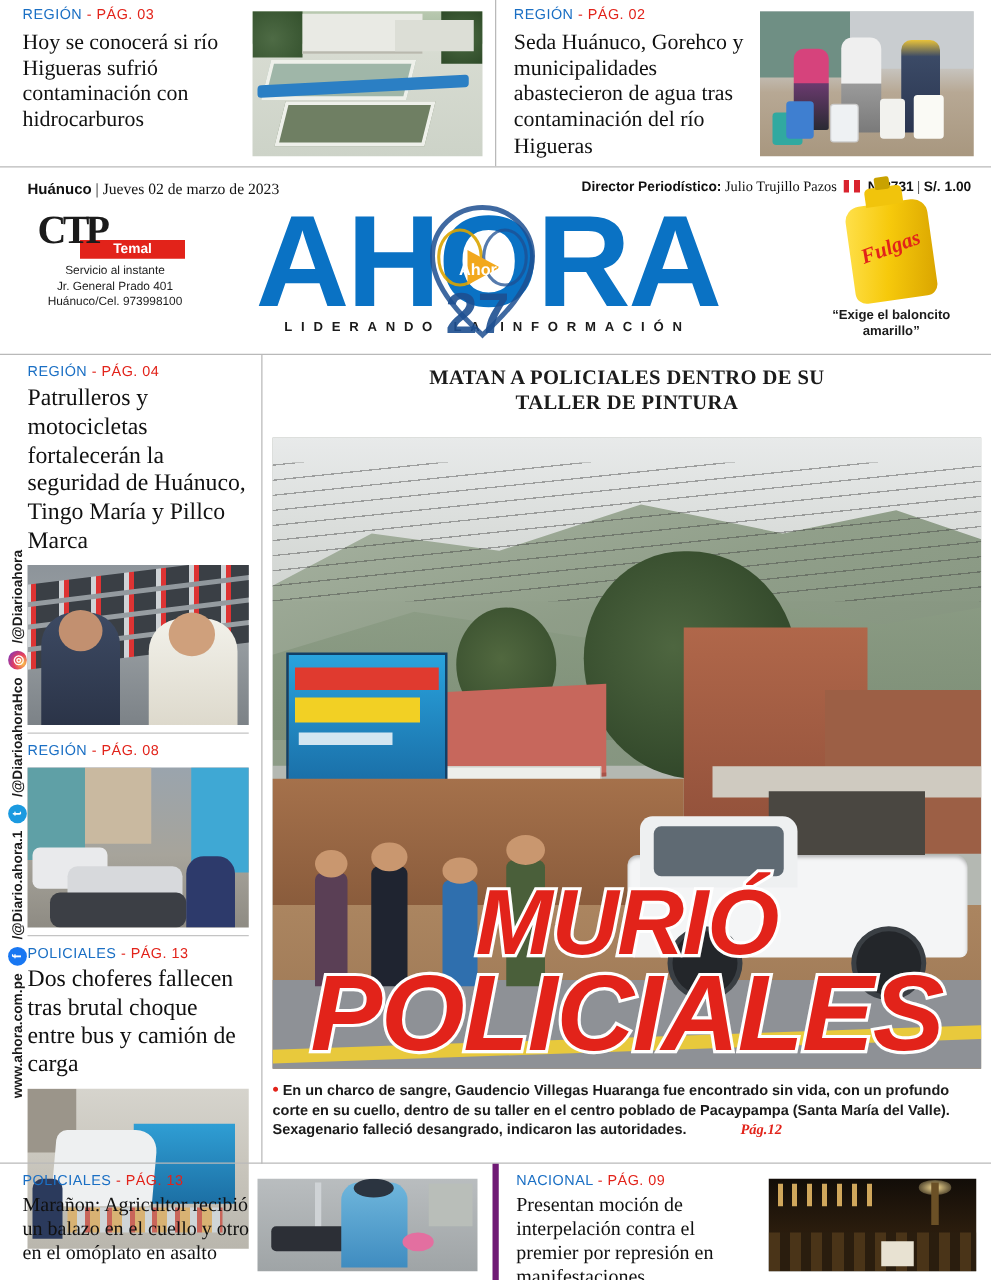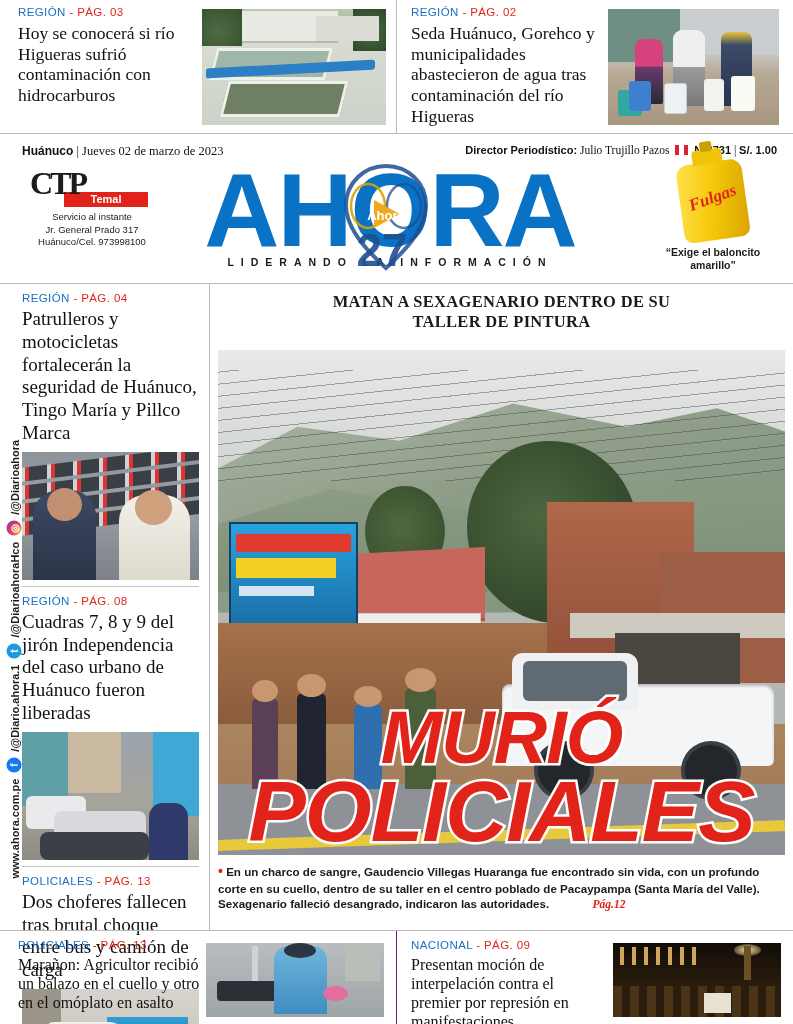--- a/index.html
+++ b/index.html
@@ -199,21 +199,21 @@
   .big-head .l2{font-size:86px;display:block;}
 
   .caption{position:absolute;left:8px;right:8px;top:578px;
      font-family:"Liberation Sans",sans-serif;font-weight:bold;font-size:11.6px;line-height:1.34;color:#1b1b1b;}
   .caption .dot{color:#e2231a;font-size:14px;}
   .caption .pag{color:#e2231a;font-style:italic;font-family:"Liberation Serif",serif;font-weight:bold;margin-left:40px;}
 
   
   .botstrip{position:absolute;left:0;top:930px;width:793px;height:94px;border-top:1px solid #b9b9b9;display:flex;}
   .botcell{position:relative;flex:1;display:flex;padding:8px 0 0 0;}
-  .botcell.right{border-left:1px solid #701a75;}
+  .botcell.right{border-left:5px solid #701a75;}
   .botcell .txt{width:200px;padding-left:18px;box-sizing:border-box;}
   .botcell.right .txt{width:210px;padding-left:14px;}
   .botcell .ph{flex:1;margin:4px 12px 8px 6px;}
   .teaser-head.sm{font-size:16px;}
 
   
   .ph-hosp{background:linear-gradient(#b9bdbf 0%,#9fa4a6 100%);}
   .ph-hosp .doc{left:38%;top:4%;width:30%;height:92%;background:linear-gradient(#6fb6dc,#3f8cc0);border-radius:14px 14px 0 0;}
   .ph-hosp .head{left:44%;top:0;width:18%;height:20%;background:#2b3440;border-radius:50%;}
   .ph-hosp .bed{left:6%;top:52%;width:44%;height:26%;background:#2c2f36;border-radius:4px;}
@@ -295,21 +295,21 @@
       <b>N°8731</b>
       <span>|</span>
       <b>S/. 1.00</b>
     </div>
 
     <div class="ctp">
       <div class="ctp-mark">CTP</div>
       <div class="ctp-temal">Temal</div>
       <div class="ctp-sub">
         <div>Servicio al instante</div>
-        <div>Jr. General Prado 317</div>
+        <div>Jr. General Prado 401</div>
         <div>Huánuco/Cel. 973998100</div>
       </div>
     </div>
 
     <div class="logo-wrap">
       <div class="ahora">AHORA</div>
       <div class="tagline">LIDERANDO LA INFORMACIÓN</div>
       <svg class="emblem" viewBox="0 0 108 112">
         <path d="M54 6c22 0 40 17 40 39 0 27-28 52-40 63C42 97 14 72 14 45 14 23 32 6 54 6z" fill="none" stroke="#1d4f91" stroke-width="4" opacity=".85"></path>
         <ellipse cx="36" cy="46" rx="17" ry="22" fill="none" stroke="#d9a400" stroke-width="2.5" opacity=".9"></ellipse>
@@ -362,21 +362,20 @@
             <i class="man2"></i>
             <i class="face2"></i>
         </div>
       </div>
 
       <div class="sb-item">
         <div class="kicker">
           <span class="sec">REGIÓN</span>
           <span class="pg">- PÁG. 08</span>
         </div>
-        <div class="sb-head">Cuadras 7, 8 y 9 del jirón Independencia del caso urbano de Huánuco fueron liberadas</div>
         <div class="ph sb-ph ph-street">
           <i class="bldL"></i>
             <i class="bldM"></i>
             <i class="bldR"></i>
           <i class="car1"></i>
             <i class="car2"></i>
             <i class="car3"></i>
             <i class="per"></i>
         </div>
       </div>
@@ -393,21 +392,21 @@
             <i class="trk"></i>
             <i class="deb"></i>
             <i class="man"></i>
         </div>
       </div>
     </div>
 
     <div class="main">
 
       <div class="main-kicker">
-        <span>MATAN A SEXAGENARIO DENTRO DE SU</span><br>
+        <span>MATAN A POLICIALES DENTRO DE SU</span><br>
         <span>TALLER DE PINTURA</span>
       </div>
 
       <div class="main-photo">
         <div class="scene">
           <div class="sky"></div>
           <div class="hill"></div>
           <div class="hill2"></div>
           <div class="wires"></div>
           <div class="tree-sm"></div>

